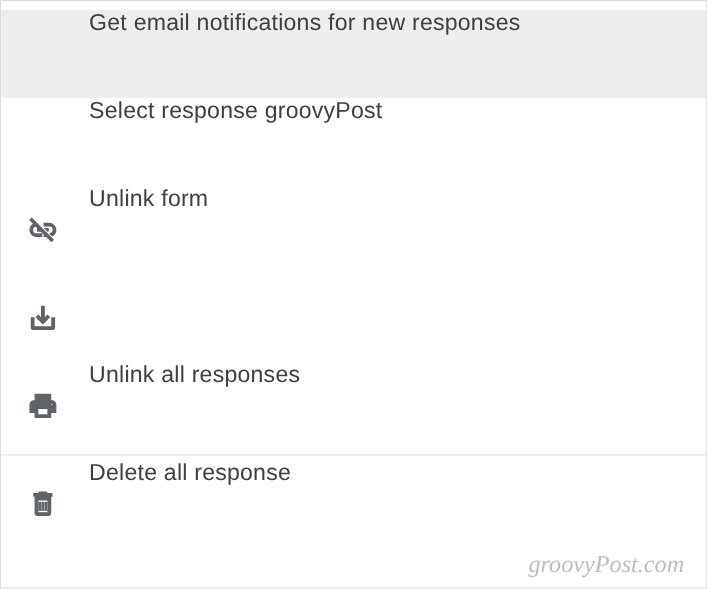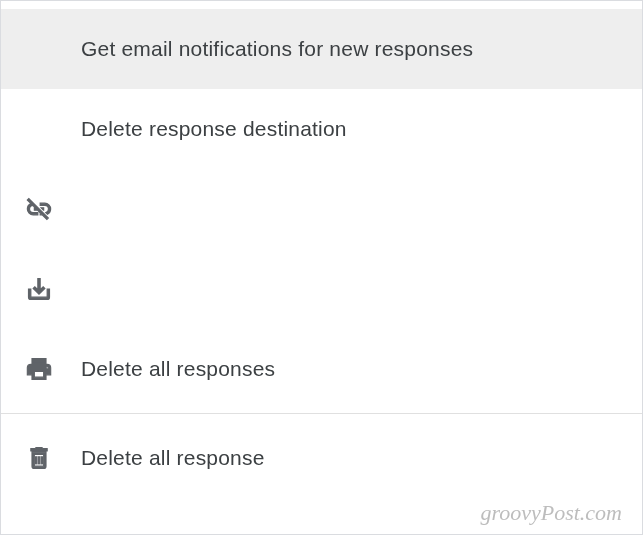--- a/index.html
+++ b/index.html
@@ -13,21 +13,20 @@
       height: 535px;
       background: #fff;
       border: 1px solid #dadce0;
       position: relative;
     }
     .menu {
       padding: 8px 0;
     }
     .menu-item {
       display: flex;
-      align-items: center;
       height: 80px;
       padding: 0 20px;
       cursor: pointer;
       color: #3c4043;
       font-size: 21px;
     }
     .menu-item.highlighted {
       background: #eeeeee;
     }
     .icon-slot {
@@ -69,46 +68,47 @@
 
 <div class="menu">
 
   <div class="menu-item highlighted">
     <div class="icon-slot"></div>
     <span class="label">Get email notifications for new responses</span>
   </div>
 
   <div class="menu-item">
     <div class="icon-slot"></div>
-    <span class="label">Delete response destination</span>
+    <span class="label">Select response groovyPost</span>
   </div>
 
   <div class="menu-item">
     <div class="icon-slot">
       <svg class="icon" viewBox="0 0 24 24">
         <path fill="#5f6368" d="M17 7h-4v1.9h4c1.71 0 3.1 1.39 3.1 3.1 0 1.43-.98 2.63-2.31 2.98l1.46 1.46C20.88 15.61 22 13.95 22 12c0-2.76-2.24-5-5-5zm-1 4h-2.19l2 2H16zM2 4.27l3.11 3.11C3.29 8.12 2 9.91 2 12c0 2.76 2.24 5 5 5h4v-1.9H7c-1.71 0-3.1-1.39-3.1-3.1 0-1.59 1.21-2.9 2.76-3.07L8.73 11H8v2h2.73L13 15.27V17h1.73l4.01 4L20 19.74 3.27 3 2 4.27z"></path>
       </svg>
     </div>
+    <span class="label">Unlink form</span>
   </div>
 
   <div class="menu-item">
     <div class="icon-slot">
       <svg class="icon" viewBox="0 0 24 24">
         <path fill="#5f6368" d="M19 12v7H5v-7H3v7c0 1.1.9 2 2 2h14c1.1 0 2-.9 2-2v-7h-2zm-6 .67l2.59-2.58L17 11.5l-5 5-5-5 1.41-1.41L11 12.67V3h2v9.67z"></path>
       </svg>
     </div>
   </div>
 
   <div class="menu-item">
     <div class="icon-slot">
       <svg class="icon" viewBox="0 0 24 24">
         <path fill="#5f6368" d="M19 8H5c-1.66 0-3 1.34-3 3v6h4v4h12v-4h4v-6c0-1.66-1.34-3-3-3zm-3 11H8v-5h8v5zm3-7c-.55 0-1-.45-1-1s.45-1 1-1 1 .45 1 1-.45 1-1 1zm-1-9H6v4h12V3z"></path>
       </svg>
     </div>
-    <span class="label">Delete all responses</span>
+    <span class="label">Unlink all responses</span>
   </div>
 
   <div class="divider"></div>
 
   <div class="menu-item">
     <div class="icon-slot">
       <svg class="icon" viewBox="0 0 24 24">
         <path fill="#5f6368" d="M6 19c0 1.1.9 2 2 2h8c1.1 0 2-.9 2-2V7H6v12zM8 9h8v10H8V9zm7.5-5l-1-1h-5l-1 1H5v2h14V4h-3.5z"></path>
         <rect x="9" y="11" width="1.2" height="6" fill="#5f6368"></rect>
         <rect x="11.4" y="11" width="1.2" height="6" fill="#5f6368"></rect>

